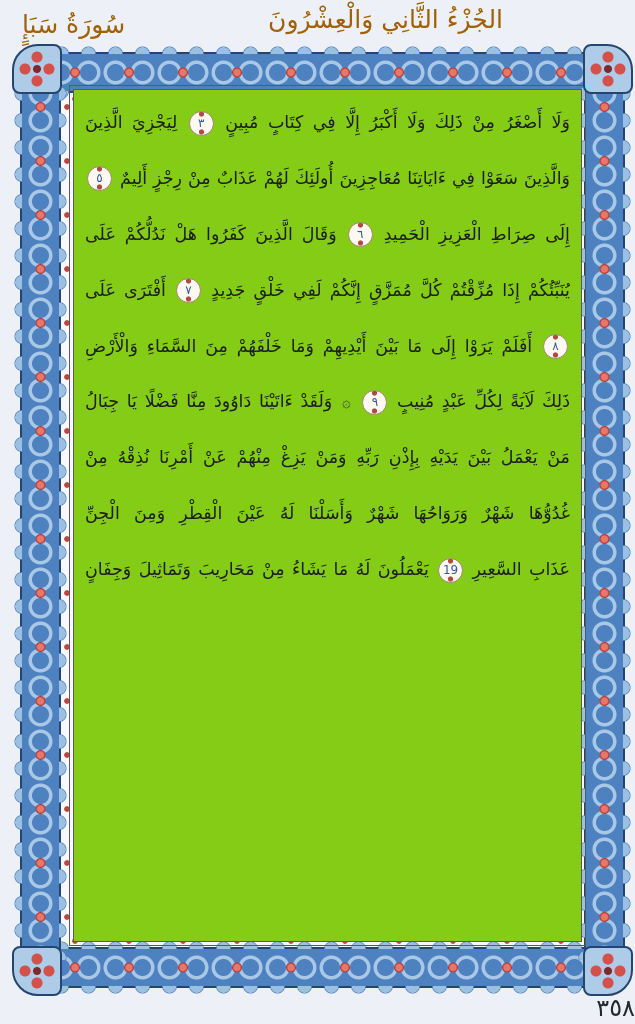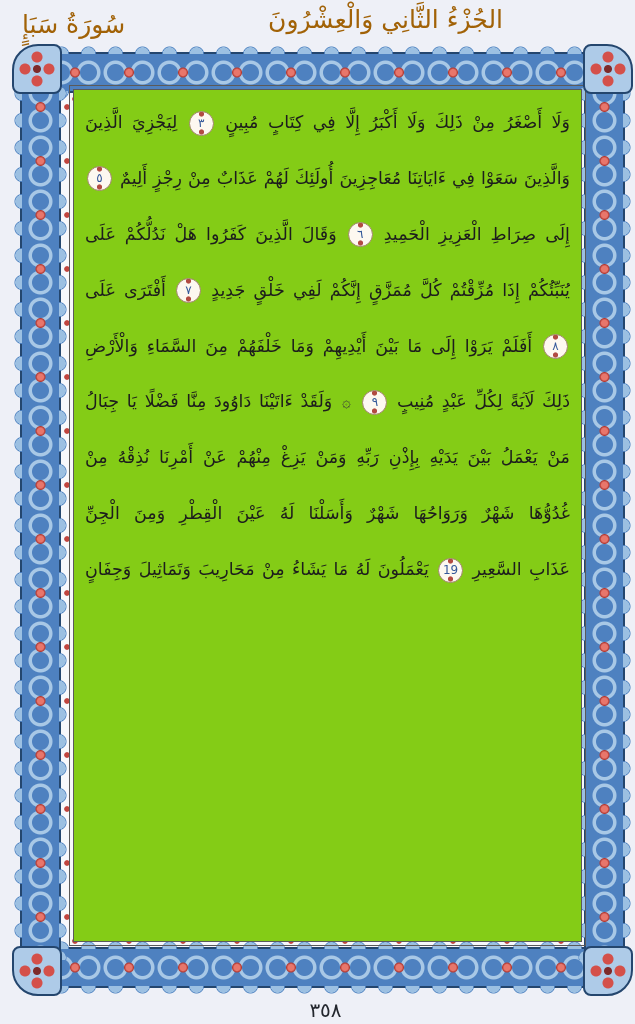--- a/index.html
+++ b/index.html
@@ -75,22 +75,22 @@
     text-align:justify;text-align-last:justify;overflow:hidden;white-space:normal;color:#1d1d1d;}
   .ayah-marker{display:inline-flex;align-items:center;justify-content:center;
     width:23px;height:23px;border-radius:50%;border:1px solid #a08468;
     background:
       radial-gradient(circle 3px at 50% 2px, #b24a42 2.2px, rgba(0,0,0,0) 3px),
       radial-gradient(circle 3px at 50% 20px, #b24a42 2.2px, rgba(0,0,0,0) 3px),
       #fdf8f0;
     color:#34589a;font-size:12px;line-height:21px;vertical-align:middle;margin:0 2px;}
   .hizb-mark{color:#3b3b3b;font-size:15px;margin:0 2px;}
   
-  .page-number{position:absolute;bottom:2px;left:16px;right:0;text-align:center;
-    font-size:20px;color:#23272e;letter-spacing:2px;}
+  .page-number{position:absolute;bottom:2px;left:16px;right:0;text-align:right;
+    font-size:24px;color:#23272e;letter-spacing:2px;}
 </style>
 </head>
 <body>
 
 <div>
 
   <div class="hdr-label hdr-juz">الجُزْءُ الثَّانِي وَالْعِشْرُونَ</div>
   <div class="hdr-label hdr-surah">سُورَةُ سَبَإٍ</div>
 
   <div class="frame">

